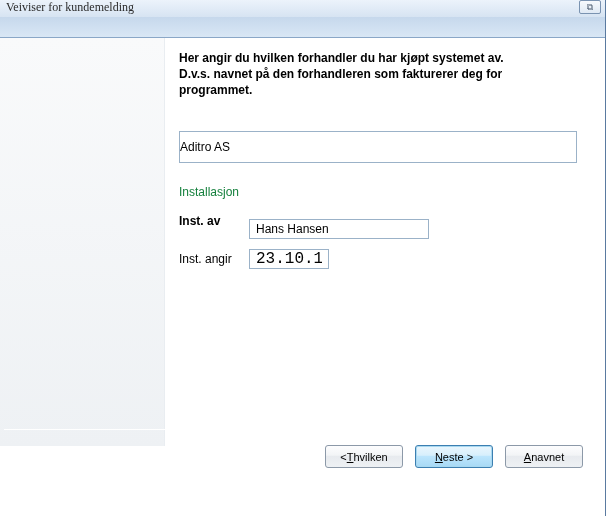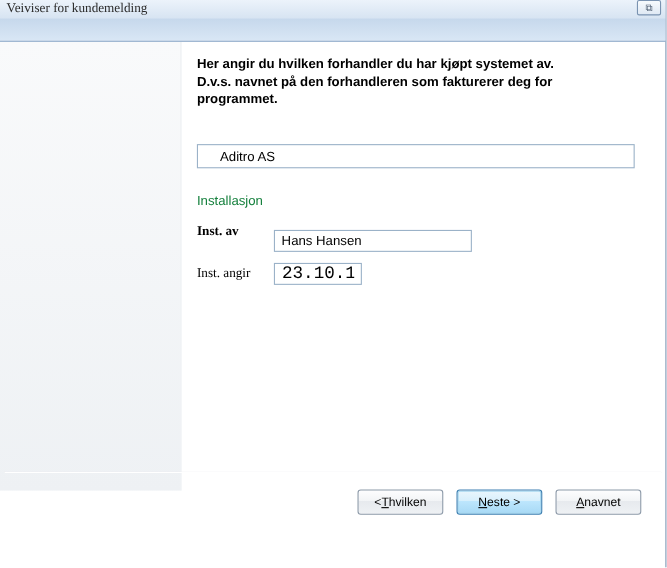--- a/index.html
+++ b/index.html
@@ -64,45 +64,44 @@
   .intro {
     font-size: 12px;
     font-weight: bold;
     line-height: 1.35;
     color: #000;
     width: 330px;
     margin-bottom: 32px;
   }
   .dealer-input {
     width: 398px;
-    height: 22px;
+    height: 32px;
     border: 1px solid #9bb2c8;
     background: #fff;
-    padding: 2px 20px;
+    padding: 2px 0;
     font-family: inherit;
     font-size: 12px;
     outline: none;
     display: block;
   }
   .section-label {
     font-size: 12px;
     color: #15803d;
     margin-top: 22px;
     margin-bottom: 4px;
   }
   .form-row {
     display: flex;
     align-items: center;
     margin-bottom: 10px;
   }
   .form-label {
     width: 70px;
     font-size: 12px;
     color: #000;
-    font-family: Liberation Serif, serif;
   }
   .form-label.bold { font-weight: bold; }
   .inst-by {
     width: 180px;
     height: 20px;
     border: 1px solid #9bb2c8;
     background: #fff;
     padding: 2px 6px;
     font-family: inherit;
     font-size: 12px;

